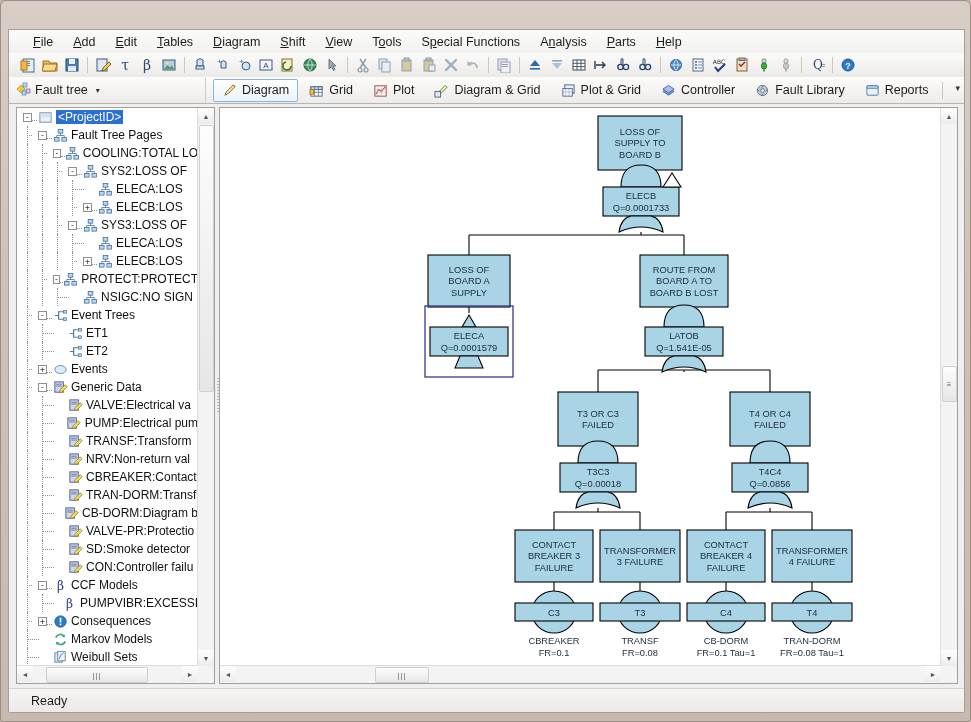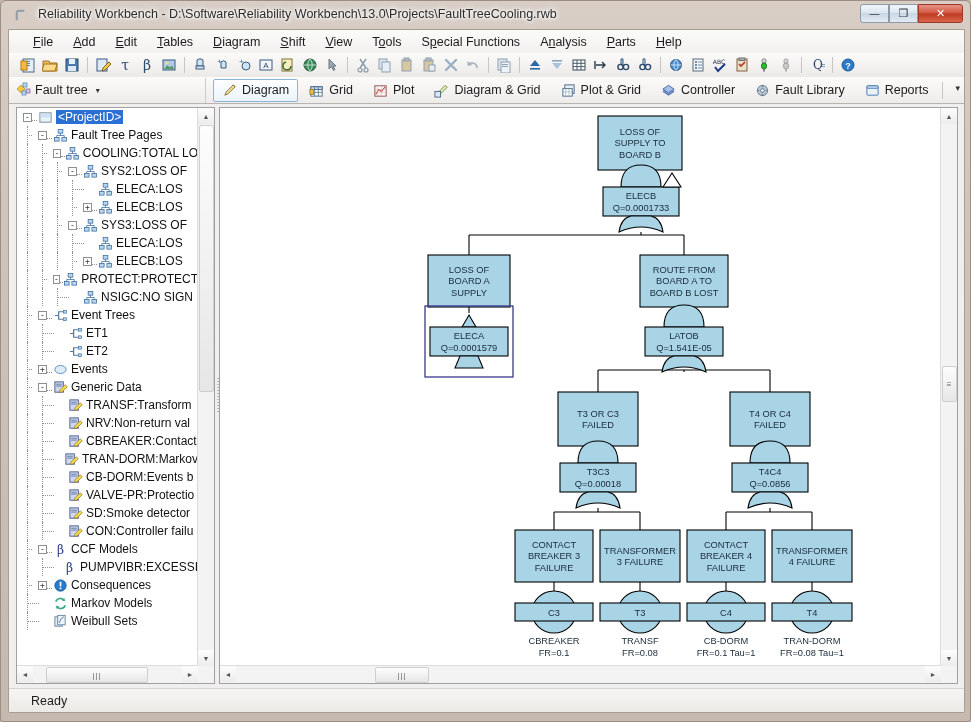--- a/index.html
+++ b/index.html
@@ -188,37 +188,20 @@
     border-top:1px solid #d7d4cf;
     display:flex;align-items:center;
   }
   #status-text{margin-left:22px;font-size:12.5px;color:#1c1c1c;}
 </style>
 </head>
 <body>
 
 <div id="window">
 
-  <div id="titlebar">
-    <svg id="app-icon" viewBox="0 0 16 16">
-      <path d="M3 13 L3 5 Q3 3 5 3 L11 3" fill="none" stroke="#9aa0a8" stroke-width="2.4"></path>
-    </svg>
-    <div id="title-text">Reliability Workbench - D:\Software\Reliability Workbench\13.0\Projects\FaultTreeCooling.rwb</div>
-    <div class="winbtns">
-      <div class="winbtn min">
-        <span class="glyph">—</span>
-      </div>
-      <div class="winbtn max">
-        <span class="glyph">❐</span>
-      </div>
-      <div class="winbtn close">
-        <span class="glyph">✕</span>
-      </div>
-    </div>
-  </div>
 
   <div id="client">
 
     <div id="menubar">
         <div class="menu-item"><u>F</u>ile</div>
         <div class="menu-item"><u>A</u>dd</div>
         <div class="menu-item"><u>E</u>dit</div>
         <div class="menu-item"><u>T</u>ables</div>
         <div class="menu-item"><u>D</u>iagram</div>
         <div class="menu-item"><u>S</u>hift</div>
@@ -851,89 +834,123 @@
               </div>
               <div style="width:14px;"></div>
               <span class="tico">
                 <svg width="15" height="15" viewBox="0 0 16 16">
                   <rect x="2" y="2" width="9" height="11" fill="#cfd8f0" stroke="#4a5a8a"></rect>
                   <rect x="3.4" y="4" width="6" height="0.9" fill="#5a6a9a"></rect>
                   <rect x="3.4" y="6" width="6" height="0.9" fill="#5a6a9a"></rect>
                   <path d="M7.5 10.5 l5.5 -5.5 2.2 2.2 -5.5 5.5 -2.9 0.7 z" fill="#f3d84e" stroke="#8a7020" stroke-width="0.7"></path>
                 </svg>
               </span>
-              <span class="lbl">TRANSF:Transform</span>
+              <span class="lbl">VALVE:Electrical va</span>
             </div>
             <div class="trow">
               <div style="width:36px;flex:0 0 36px;height:18px;position:relative;">
                 <div style="position:absolute;left:10px;top:0;bottom:0;border-left:1px dotted #909090;"></div>
                 <div style="position:absolute;left:25px;top:0;bottom:0;border-left:1px dotted #909090;"></div>
                 <div style="position:absolute;left:25px;top:9px;width:12px;border-top:1px dotted #909090;"></div>
               </div>
               <div style="width:14px;"></div>
               <span class="tico">
                 <svg width="15" height="15" viewBox="0 0 16 16">
                   <rect x="2" y="2" width="9" height="11" fill="#cfd8f0" stroke="#4a5a8a"></rect>
                   <rect x="3.4" y="4" width="6" height="0.9" fill="#5a6a9a"></rect>
                   <rect x="3.4" y="6" width="6" height="0.9" fill="#5a6a9a"></rect>
                   <path d="M7.5 10.5 l5.5 -5.5 2.2 2.2 -5.5 5.5 -2.9 0.7 z" fill="#f3d84e" stroke="#8a7020" stroke-width="0.7"></path>
                 </svg>
               </span>
-              <span class="lbl">NRV:Non-return val</span>
+              <span class="lbl">PUMP:Electrical pum</span>
             </div>
             <div class="trow">
               <div style="width:36px;flex:0 0 36px;height:18px;position:relative;">
                 <div style="position:absolute;left:10px;top:0;bottom:0;border-left:1px dotted #909090;"></div>
                 <div style="position:absolute;left:25px;top:0;bottom:0;border-left:1px dotted #909090;"></div>
                 <div style="position:absolute;left:25px;top:9px;width:12px;border-top:1px dotted #909090;"></div>
               </div>
               <div style="width:14px;"></div>
               <span class="tico">
                 <svg width="15" height="15" viewBox="0 0 16 16">
                   <rect x="2" y="2" width="9" height="11" fill="#cfd8f0" stroke="#4a5a8a"></rect>
                   <rect x="3.4" y="4" width="6" height="0.9" fill="#5a6a9a"></rect>
                   <rect x="3.4" y="6" width="6" height="0.9" fill="#5a6a9a"></rect>
                   <path d="M7.5 10.5 l5.5 -5.5 2.2 2.2 -5.5 5.5 -2.9 0.7 z" fill="#f3d84e" stroke="#8a7020" stroke-width="0.7"></path>
                 </svg>
               </span>
-              <span class="lbl">CBREAKER:Contact</span>
+              <span class="lbl">TRANSF:Transform</span>
             </div>
             <div class="trow">
               <div style="width:36px;flex:0 0 36px;height:18px;position:relative;">
                 <div style="position:absolute;left:10px;top:0;bottom:0;border-left:1px dotted #909090;"></div>
                 <div style="position:absolute;left:25px;top:0;bottom:0;border-left:1px dotted #909090;"></div>
                 <div style="position:absolute;left:25px;top:9px;width:12px;border-top:1px dotted #909090;"></div>
               </div>
               <div style="width:14px;"></div>
               <span class="tico">
                 <svg width="15" height="15" viewBox="0 0 16 16">
                   <rect x="2" y="2" width="9" height="11" fill="#cfd8f0" stroke="#4a5a8a"></rect>
                   <rect x="3.4" y="4" width="6" height="0.9" fill="#5a6a9a"></rect>
                   <rect x="3.4" y="6" width="6" height="0.9" fill="#5a6a9a"></rect>
                   <path d="M7.5 10.5 l5.5 -5.5 2.2 2.2 -5.5 5.5 -2.9 0.7 z" fill="#f3d84e" stroke="#8a7020" stroke-width="0.7"></path>
                 </svg>
               </span>
-              <span class="lbl">TRAN-DORM:Markov</span>
+              <span class="lbl">NRV:Non-return val</span>
             </div>
             <div class="trow">
               <div style="width:36px;flex:0 0 36px;height:18px;position:relative;">
                 <div style="position:absolute;left:10px;top:0;bottom:0;border-left:1px dotted #909090;"></div>
                 <div style="position:absolute;left:25px;top:0;bottom:0;border-left:1px dotted #909090;"></div>
                 <div style="position:absolute;left:25px;top:9px;width:12px;border-top:1px dotted #909090;"></div>
               </div>
               <div style="width:14px;"></div>
               <span class="tico">
                 <svg width="15" height="15" viewBox="0 0 16 16">
                   <rect x="2" y="2" width="9" height="11" fill="#cfd8f0" stroke="#4a5a8a"></rect>
                   <rect x="3.4" y="4" width="6" height="0.9" fill="#5a6a9a"></rect>
                   <rect x="3.4" y="6" width="6" height="0.9" fill="#5a6a9a"></rect>
                   <path d="M7.5 10.5 l5.5 -5.5 2.2 2.2 -5.5 5.5 -2.9 0.7 z" fill="#f3d84e" stroke="#8a7020" stroke-width="0.7"></path>
                 </svg>
               </span>
-              <span class="lbl">CB-DORM:Events b</span>
+              <span class="lbl">CBREAKER:Contact</span>
+            </div>
+            <div class="trow">
+              <div style="width:36px;flex:0 0 36px;height:18px;position:relative;">
+                <div style="position:absolute;left:10px;top:0;bottom:0;border-left:1px dotted #909090;"></div>
+                <div style="position:absolute;left:25px;top:0;bottom:0;border-left:1px dotted #909090;"></div>
+                <div style="position:absolute;left:25px;top:9px;width:12px;border-top:1px dotted #909090;"></div>
+              </div>
+              <div style="width:14px;"></div>
+              <span class="tico">
+                <svg width="15" height="15" viewBox="0 0 16 16">
+                  <rect x="2" y="2" width="9" height="11" fill="#cfd8f0" stroke="#4a5a8a"></rect>
+                  <rect x="3.4" y="4" width="6" height="0.9" fill="#5a6a9a"></rect>
+                  <rect x="3.4" y="6" width="6" height="0.9" fill="#5a6a9a"></rect>
+                  <path d="M7.5 10.5 l5.5 -5.5 2.2 2.2 -5.5 5.5 -2.9 0.7 z" fill="#f3d84e" stroke="#8a7020" stroke-width="0.7"></path>
+                </svg>
+              </span>
+              <span class="lbl">TRAN-DORM:Transf</span>
+            </div>
+            <div class="trow">
+              <div style="width:36px;flex:0 0 36px;height:18px;position:relative;">
+                <div style="position:absolute;left:10px;top:0;bottom:0;border-left:1px dotted #909090;"></div>
+                <div style="position:absolute;left:25px;top:0;bottom:0;border-left:1px dotted #909090;"></div>
+                <div style="position:absolute;left:25px;top:9px;width:12px;border-top:1px dotted #909090;"></div>
+              </div>
+              <div style="width:14px;"></div>
+              <span class="tico">
+                <svg width="15" height="15" viewBox="0 0 16 16">
+                  <rect x="2" y="2" width="9" height="11" fill="#cfd8f0" stroke="#4a5a8a"></rect>
+                  <rect x="3.4" y="4" width="6" height="0.9" fill="#5a6a9a"></rect>
+                  <rect x="3.4" y="6" width="6" height="0.9" fill="#5a6a9a"></rect>
+                  <path d="M7.5 10.5 l5.5 -5.5 2.2 2.2 -5.5 5.5 -2.9 0.7 z" fill="#f3d84e" stroke="#8a7020" stroke-width="0.7"></path>
+                </svg>
+              </span>
+              <span class="lbl">CB-DORM:Diagram b</span>
             </div>
             <div class="trow">
               <div style="width:36px;flex:0 0 36px;height:18px;position:relative;">
                 <div style="position:absolute;left:10px;top:0;bottom:0;border-left:1px dotted #909090;"></div>
                 <div style="position:absolute;left:25px;top:0;bottom:0;border-left:1px dotted #909090;"></div>
                 <div style="position:absolute;left:25px;top:9px;width:12px;border-top:1px dotted #909090;"></div>
               </div>
               <div style="width:14px;"></div>
               <span class="tico">
                 <svg width="15" height="15" viewBox="0 0 16 16">

